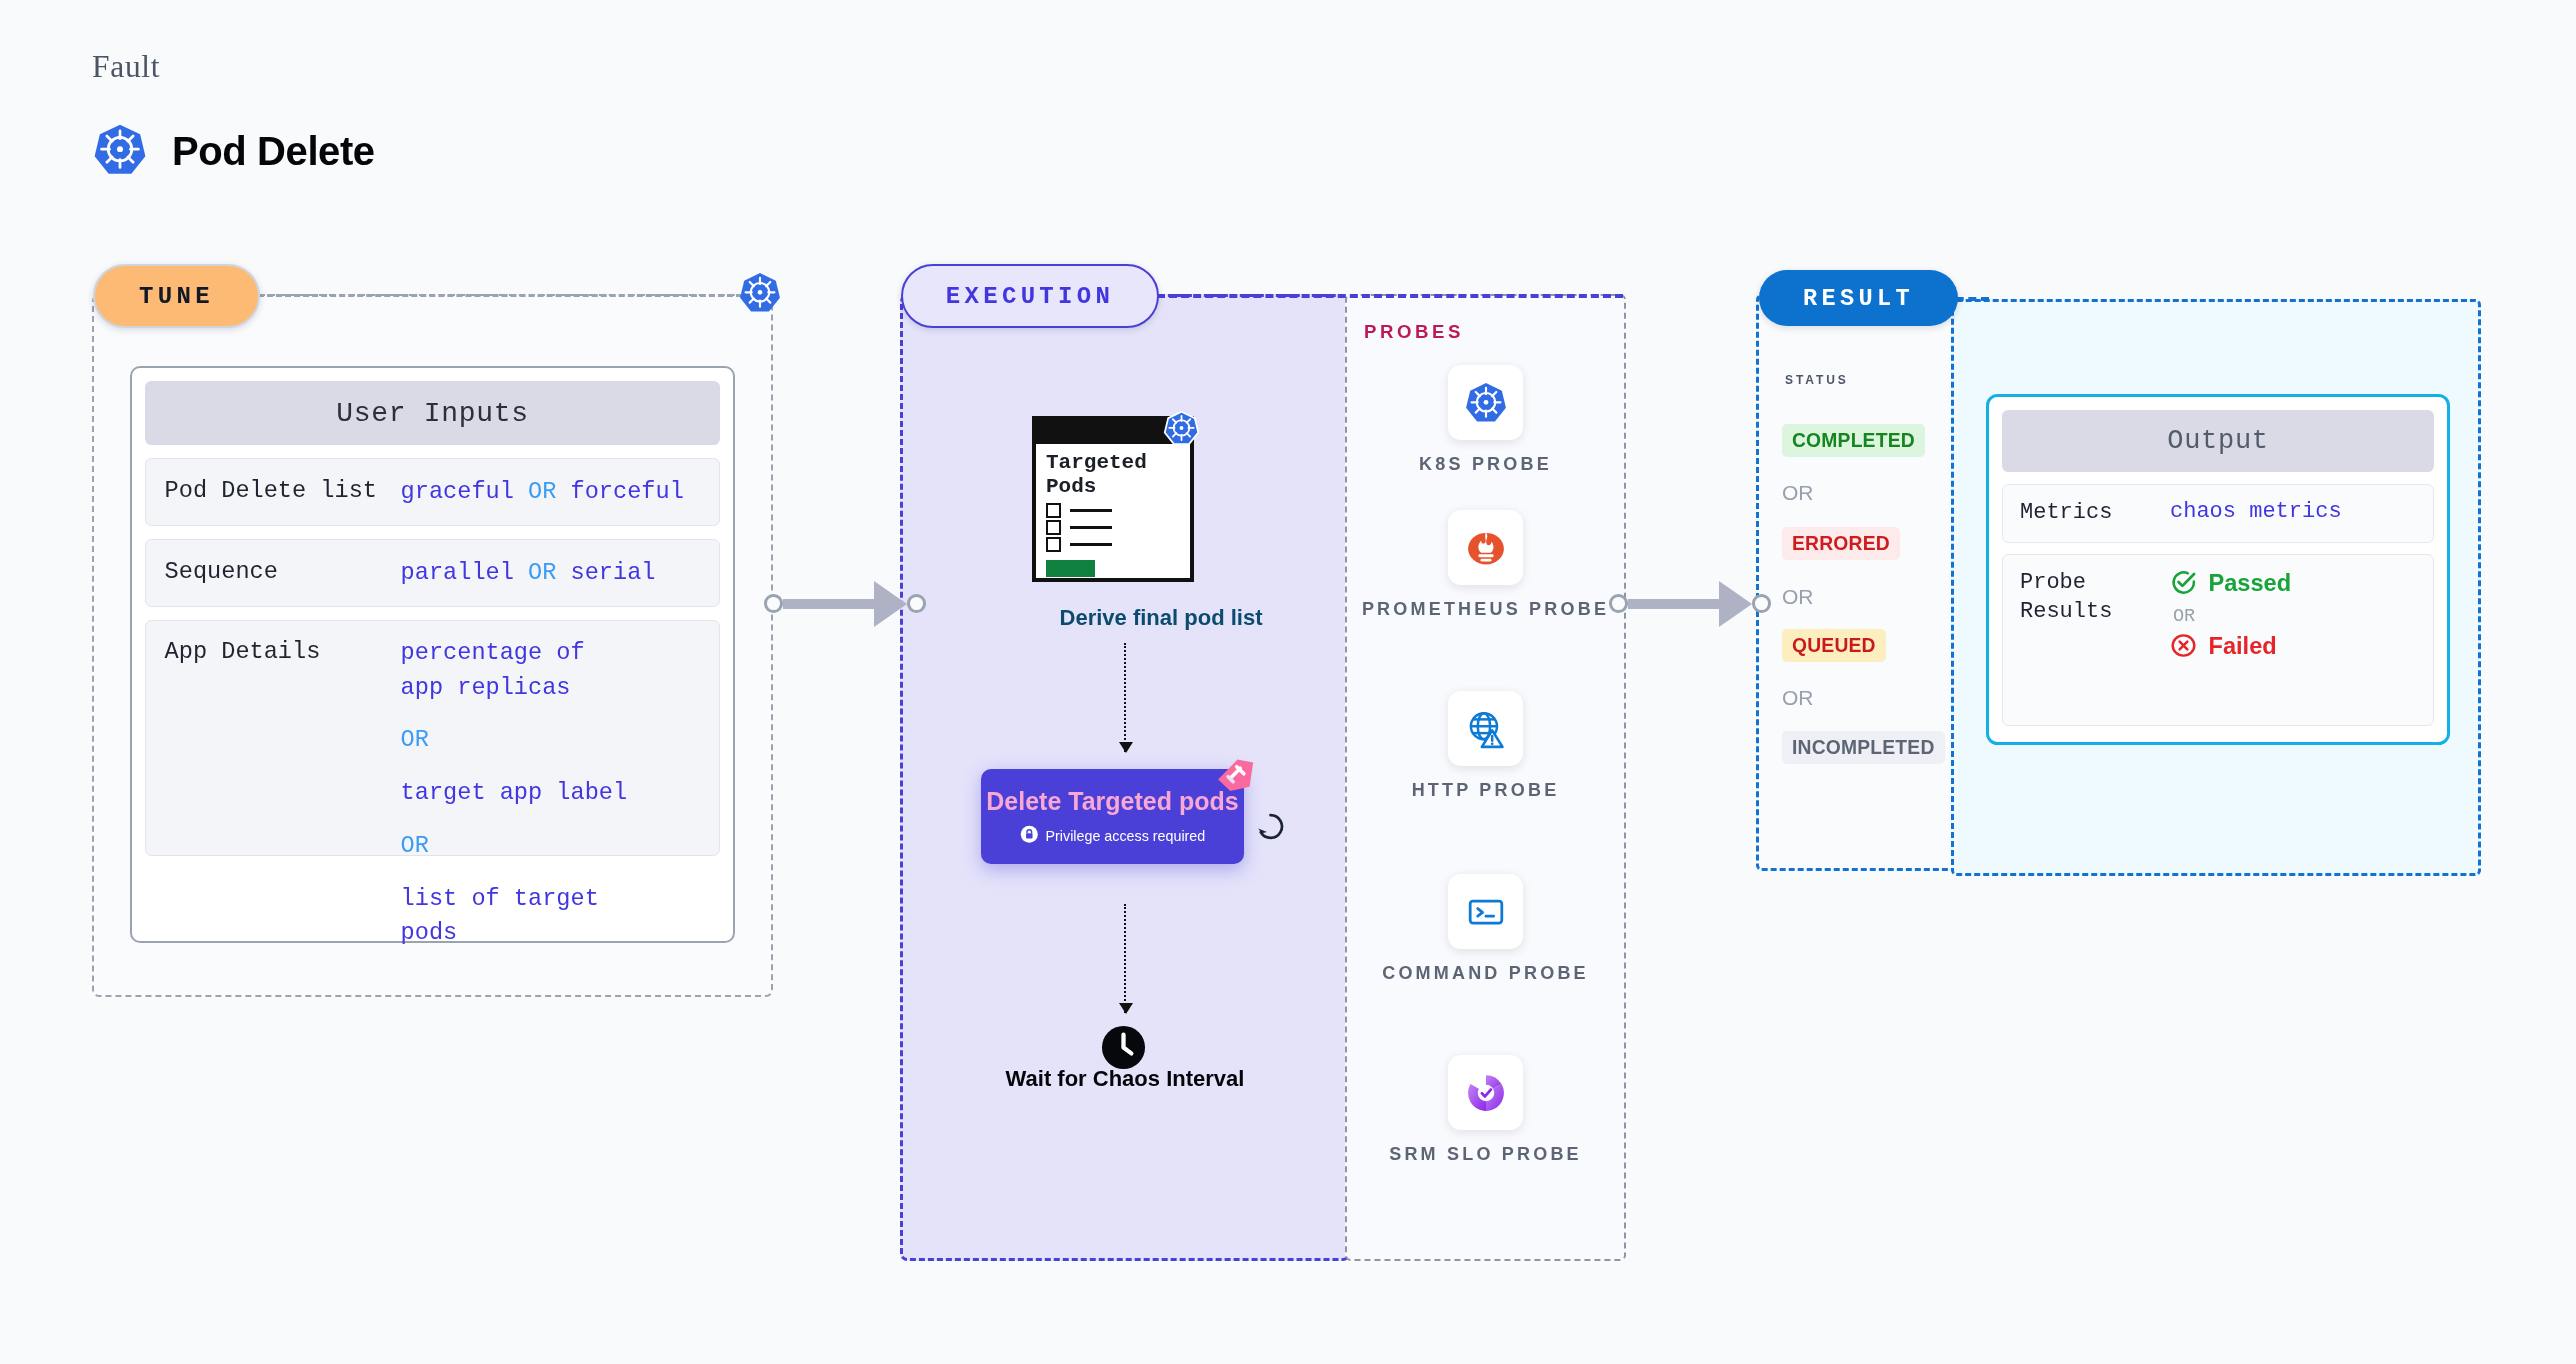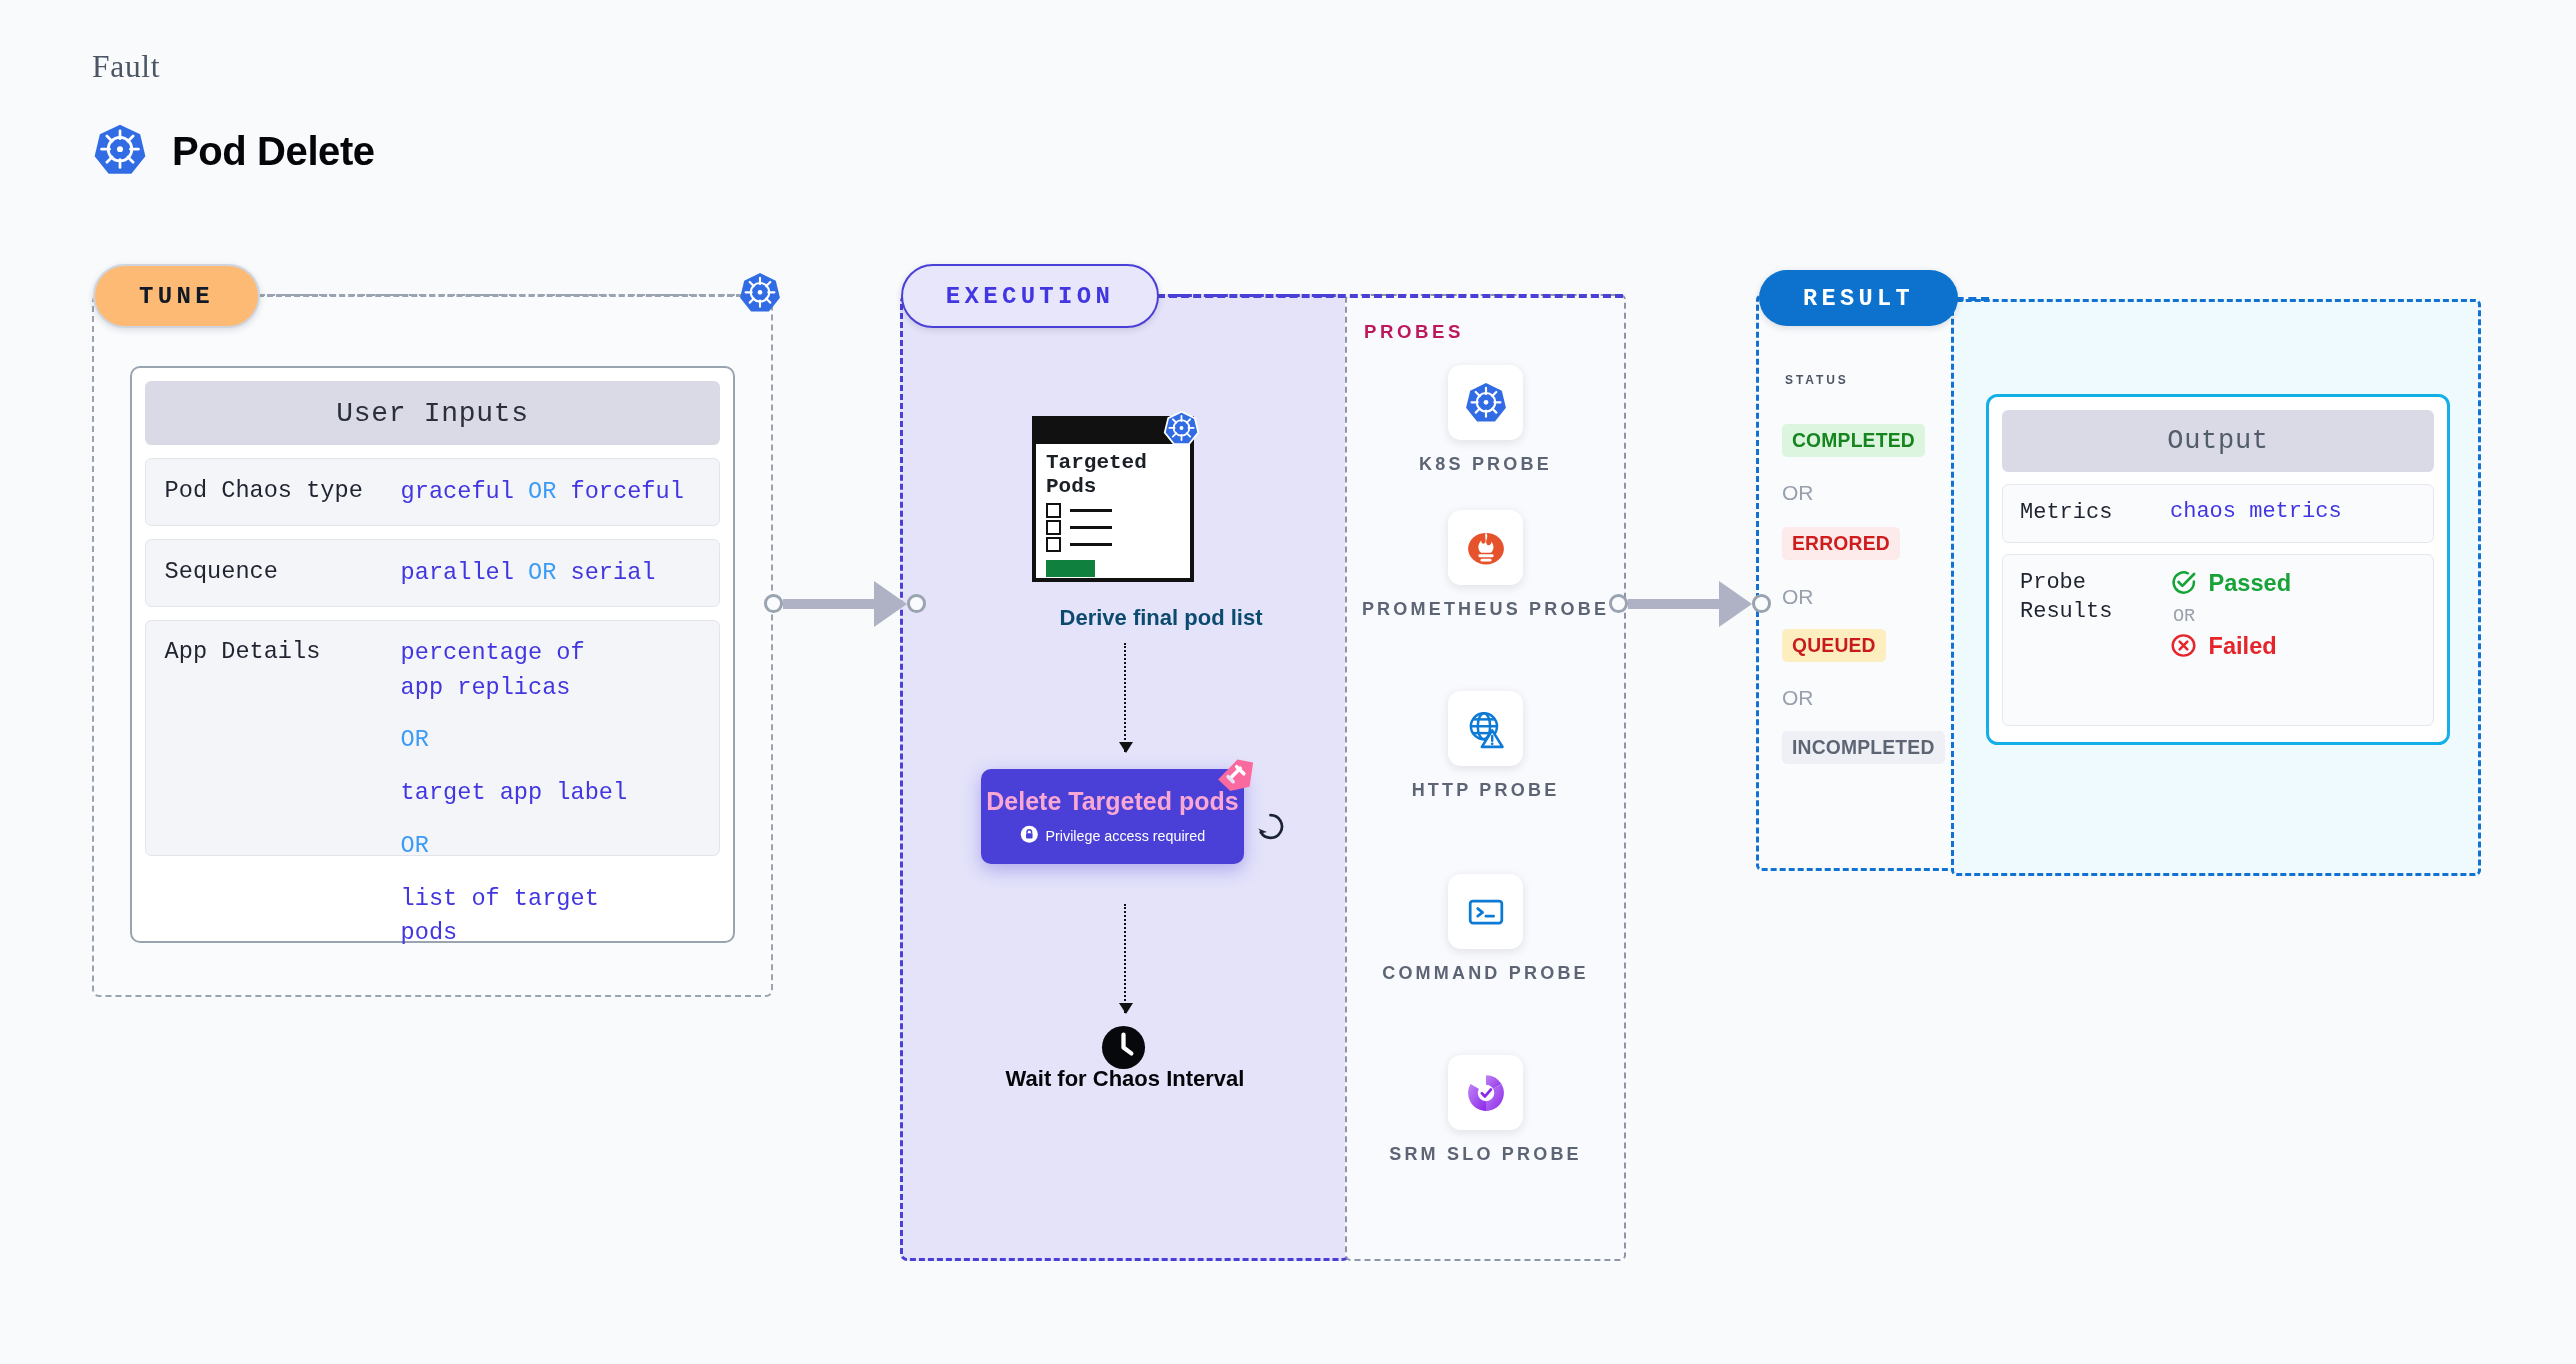--- a/index.html
+++ b/index.html
@@ -288,21 +288,21 @@
       <line x1="47" y1="16" x2="41" y2="22"></line>
         <line x1="23" y1="40" x2="17" y2="46"></line>
     </g>
   </svg>
 </div>
 
 <div id="user-inputs-card" class="card">
   <div class="card-head">User Inputs</div>
 
   <div class="row">
-    <div class="row-label">Pod Chaos type</div>
+    <div class="row-label">Pod Delete list</div>
     <div class="row-val">
       <span>graceful</span>
       <span class="or-blue">OR</span>
       <span>forceful</span>
     </div>
   </div>
 
   <div class="row">
     <div class="row-label">Sequence</div>
     <div class="row-val">

